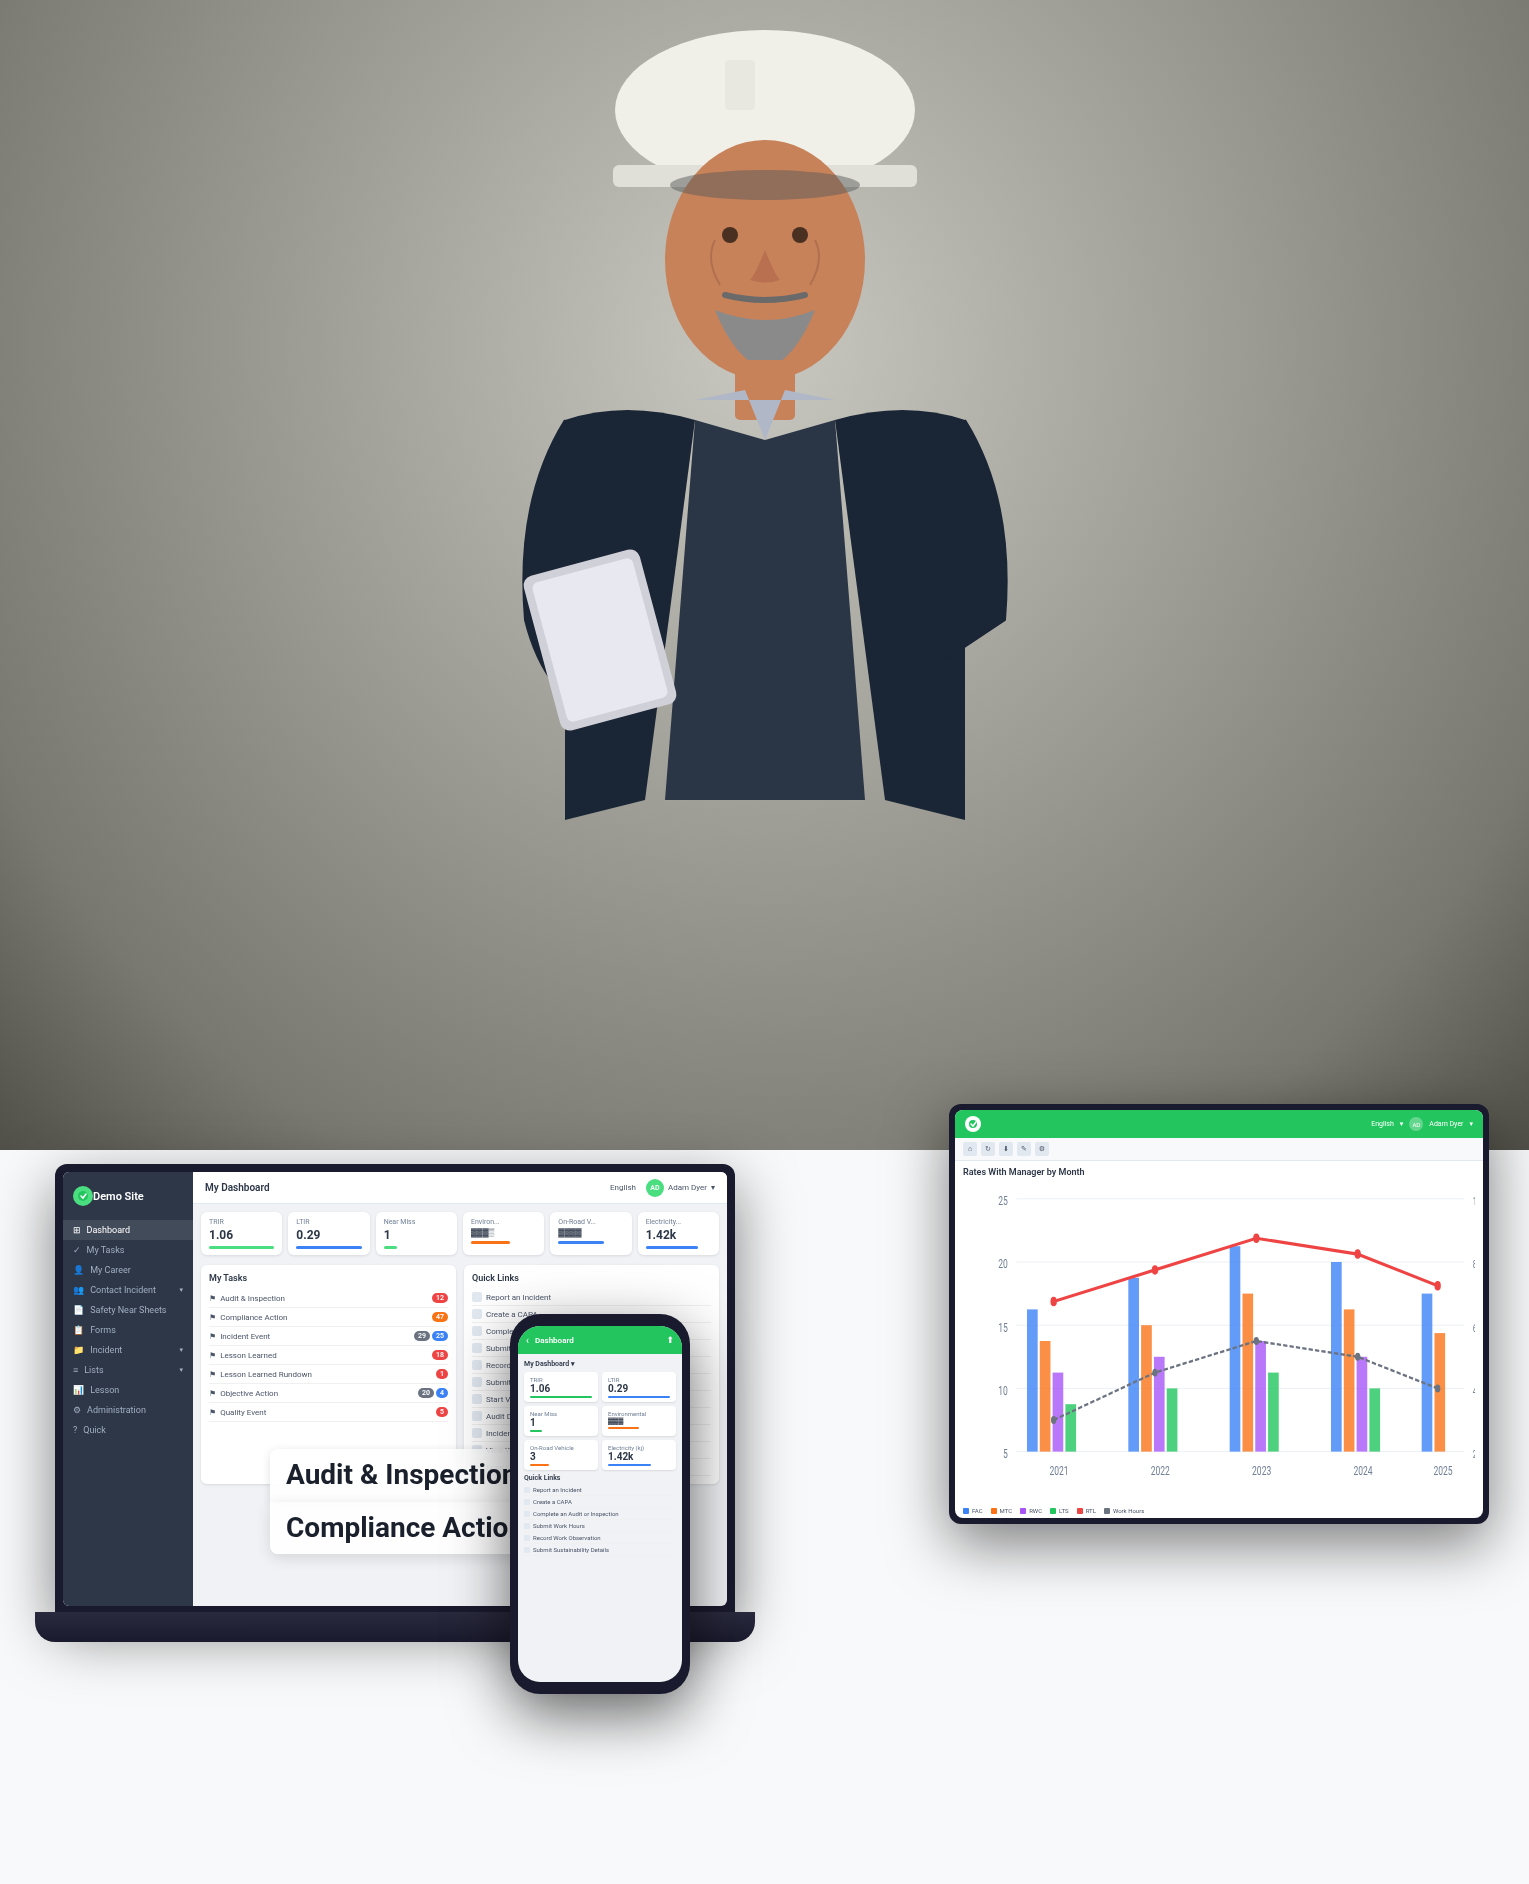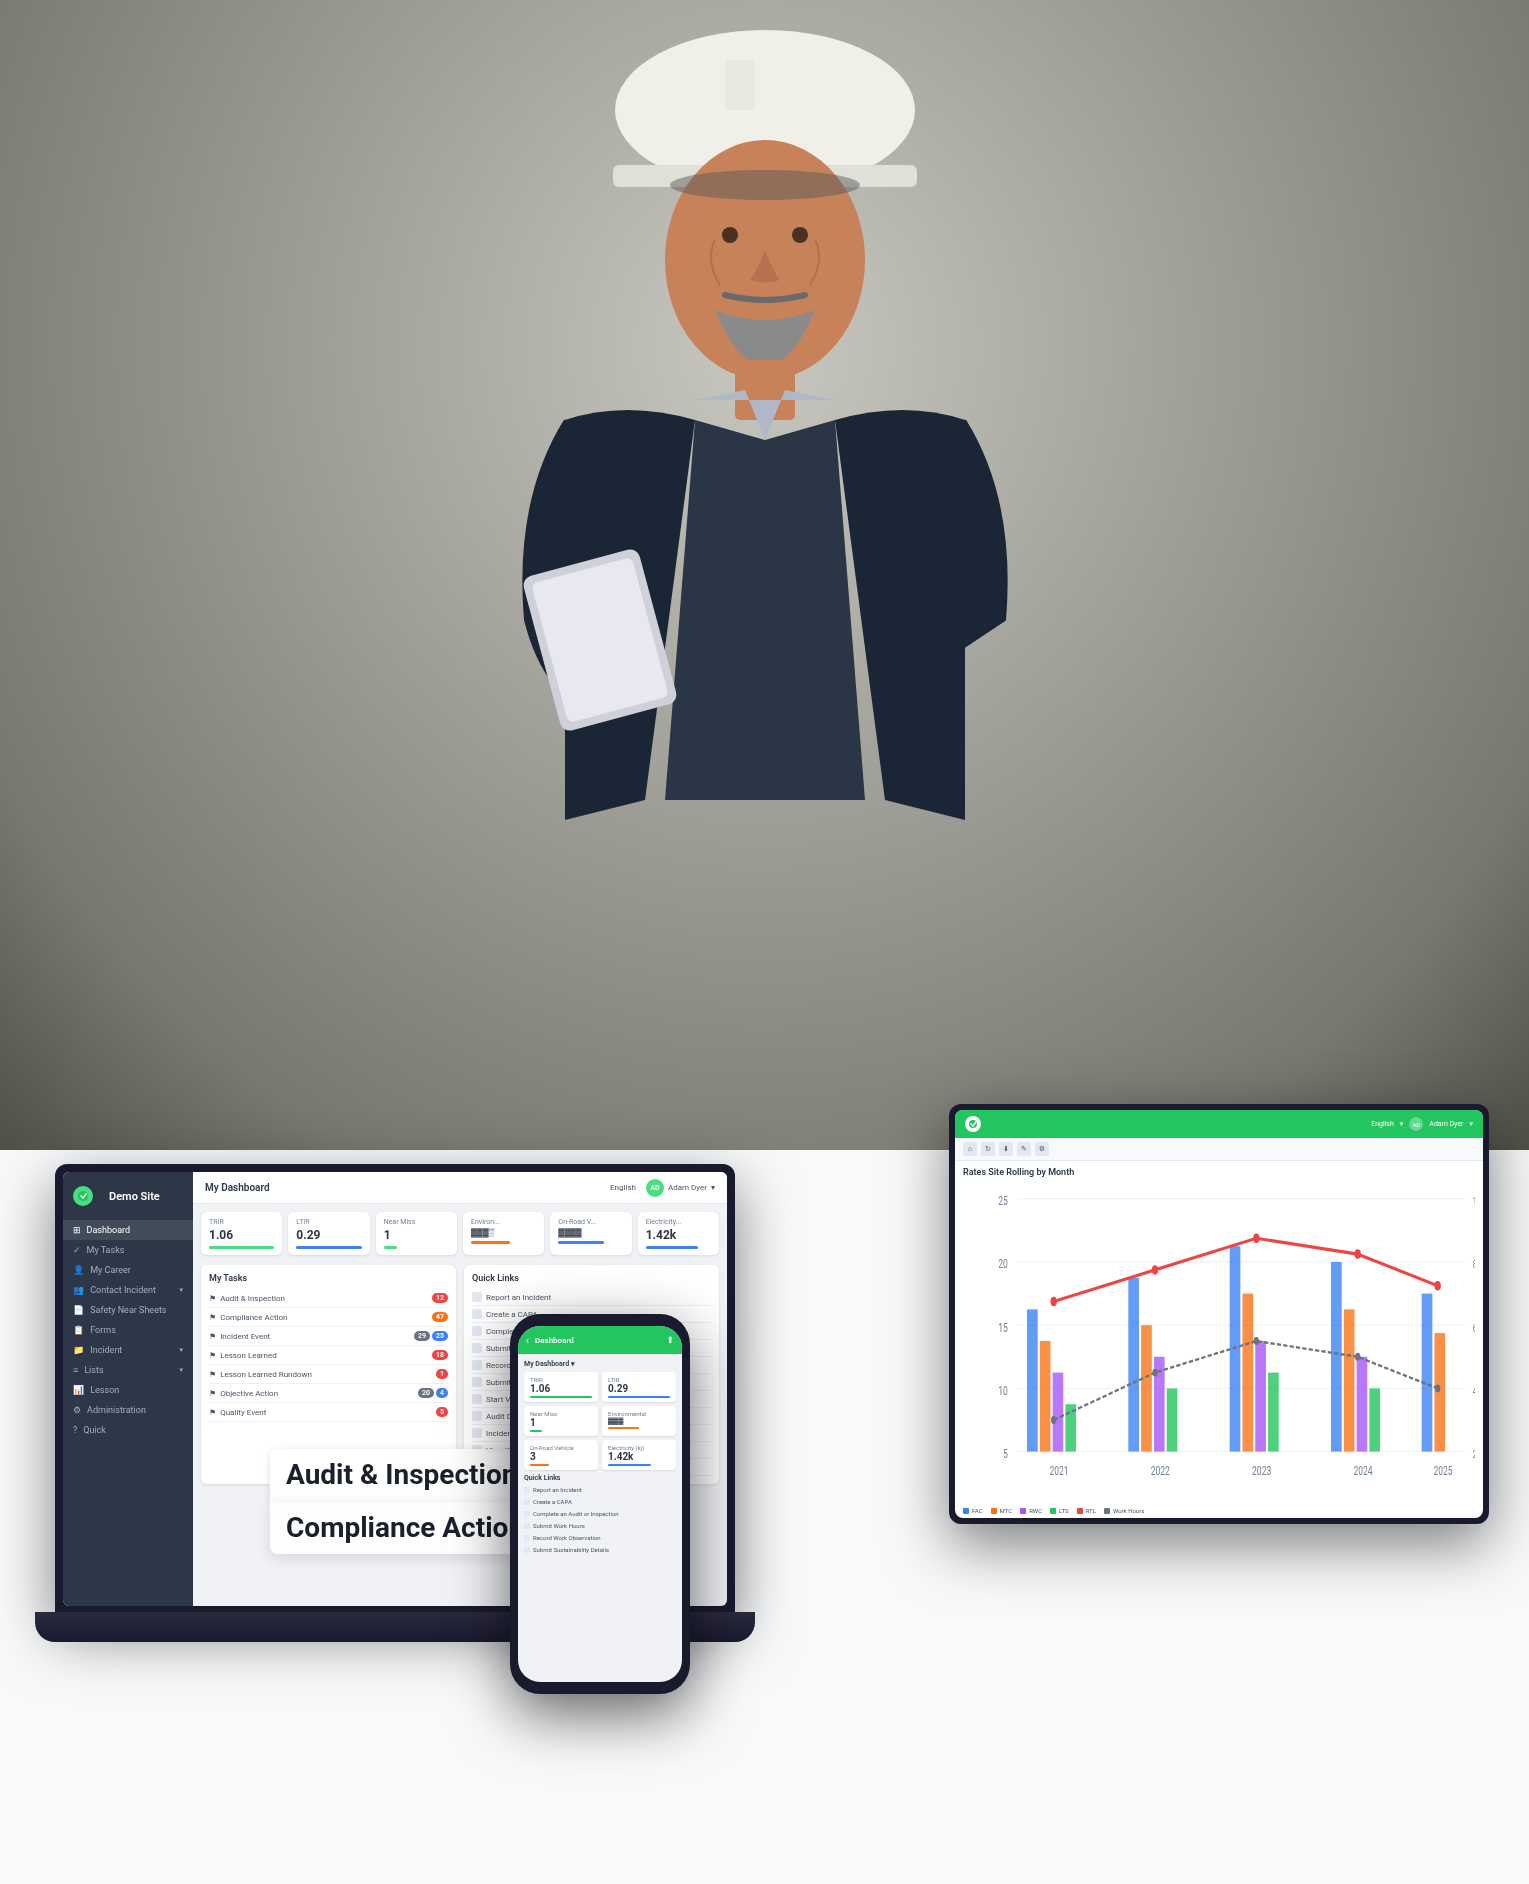--- a/index.html
+++ b/index.html
@@ -65,21 +65,21 @@
       display: flex;
       flex-direction: column;
       padding: 8px 0;
       flex-shrink: 0;
     }
 
     .app-sidebar-logo {
       display: flex;
       align-items: center;
       padding: 6px 10px;
-      gap: 16px;
+      gap: 0;
       margin-bottom: 8px;
     }
 
     .logo-icon {
       width: 20px;
       height: 20px;
       background: #4ade80;
       border-radius: 50%;
       display: flex;
       align-items: center;
@@ -940,21 +940,21 @@
     </div>
 
     <div class="chart-toolbar">
       <div class="chart-toolbar-btn">⌂</div>
       <div class="chart-toolbar-btn">↻</div>
       <div class="chart-toolbar-btn">⬇</div>
       <div class="chart-toolbar-btn">✎</div>
       <div class="chart-toolbar-btn">⚙</div>
     </div>
 
-    <div class="chart-heading">Rates Site Rolling by Month</div>
+    <div class="chart-heading">Rates With Manager by Month</div>
 
     <div class="chart-area">
       <svg class="bar-chart-svg" viewBox="0 0 480 200" preserveAspectRatio="none">
 
         <line x1="50" y1="10" x2="470" y2="10" stroke="#e2e8f0" stroke-width="0.5"></line>
         <line x1="50" y1="50" x2="470" y2="50" stroke="#e2e8f0" stroke-width="0.5"></line>
         <line x1="50" y1="90" x2="470" y2="90" stroke="#e2e8f0" stroke-width="0.5"></line>
         <line x1="50" y1="130" x2="470" y2="130" stroke="#e2e8f0" stroke-width="0.5"></line>
         <line x1="50" y1="170" x2="470" y2="170" stroke="#e2e8f0" stroke-width="0.5"></line>
 

